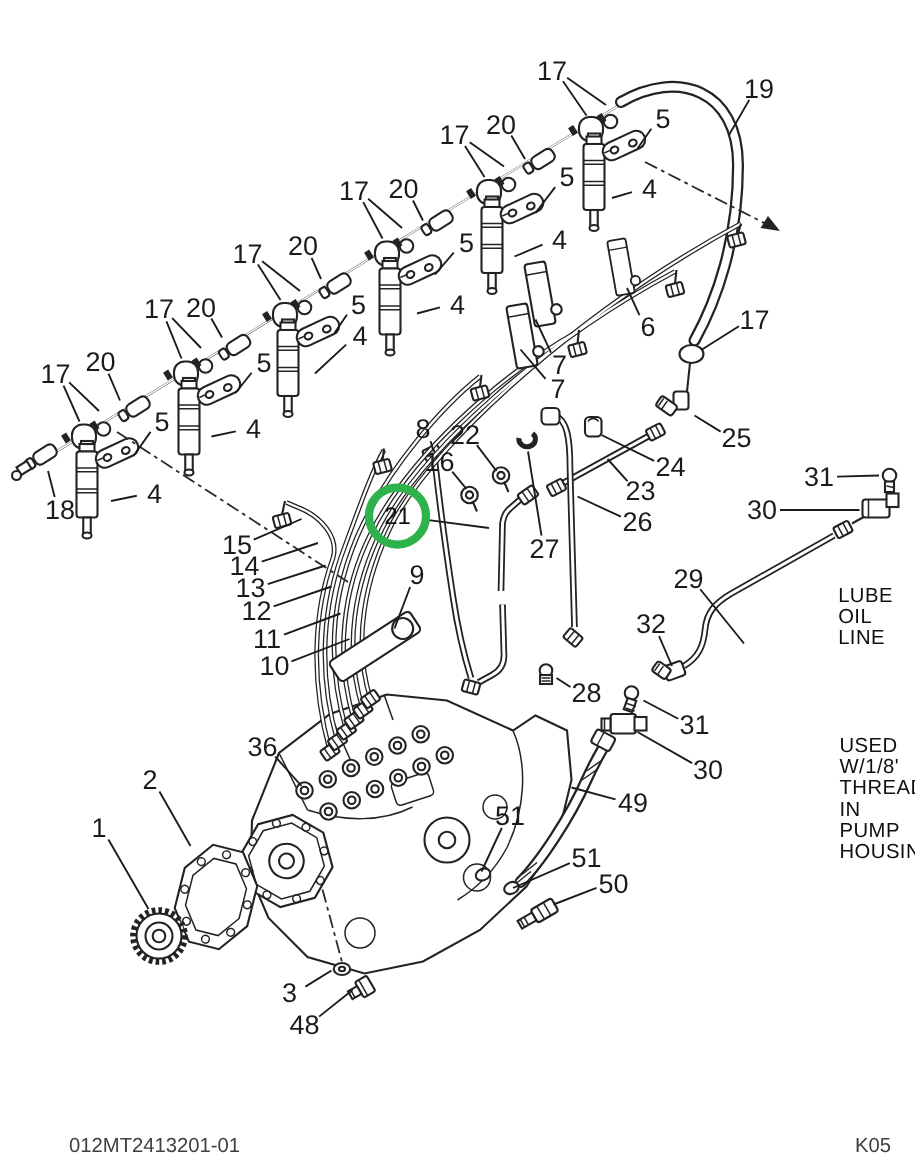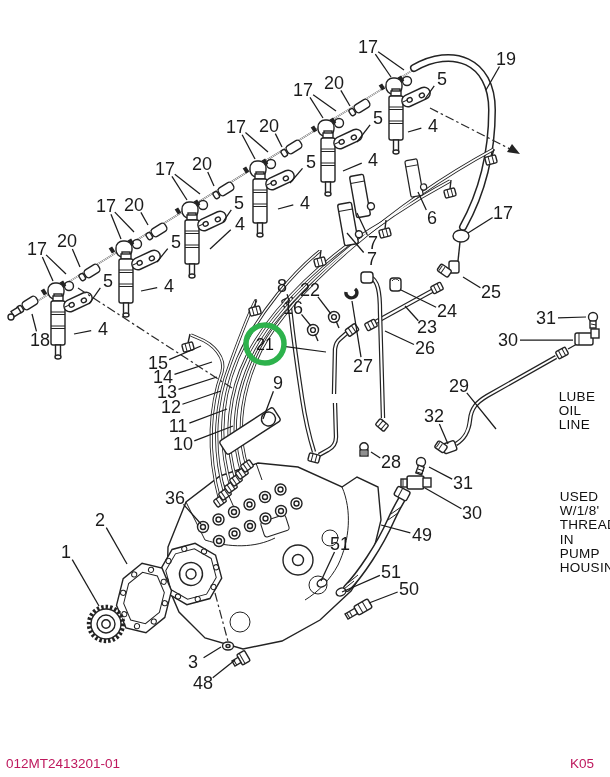--- a/index.html
+++ b/index.html
@@ -15,21 +15,21 @@
   .dbl{fill:none;stroke:#232323;stroke-width:4.4;}
   .dbl-core{fill:none;stroke:#ffffff;stroke-width:2;}
   .hose{fill:none;stroke:#232323;stroke-width:8;stroke-linecap:round;}
   .hose-core{fill:none;stroke:#ffffff;stroke-width:5;stroke-linecap:round;}
   .dash{fill:none;stroke:#2a2a2a;stroke-width:1.2;stroke-dasharray:9 3 2.5 3;}
   .callout{font:18px "Liberation Sans",sans-serif;fill:#1b1b1b;text-anchor:middle;}
   .leader{stroke:#1b1b1b;stroke-width:1.25;}
   .hl-text{font:16px "Liberation Sans",sans-serif;fill:#111;text-anchor:middle;}
   .note{position:absolute;transform:translateX(-50%);text-align:left;color:#101010;
         font:13.5px/1.05 "Liberation Sans",sans-serif;white-space:pre-line;letter-spacing:.3px;}
-  .footer-text{position:absolute;bottom:6px;color:#be185d;font:13.5px "Liberation Sans",sans-serif;}
+  .footer-text{position:absolute;bottom:6px;color:#404040;font:13.5px "Liberation Sans",sans-serif;margin-left:40px;}
   #footer-left{left:6px;}
   #footer-right{right:16px;}
 </style>
 </head>
 <body>
 
 <div id="stage">
 <svg id="diagram-svg" width="610" height="777" viewBox="0 0 610 777">
   <defs>
     <g id="injector">

